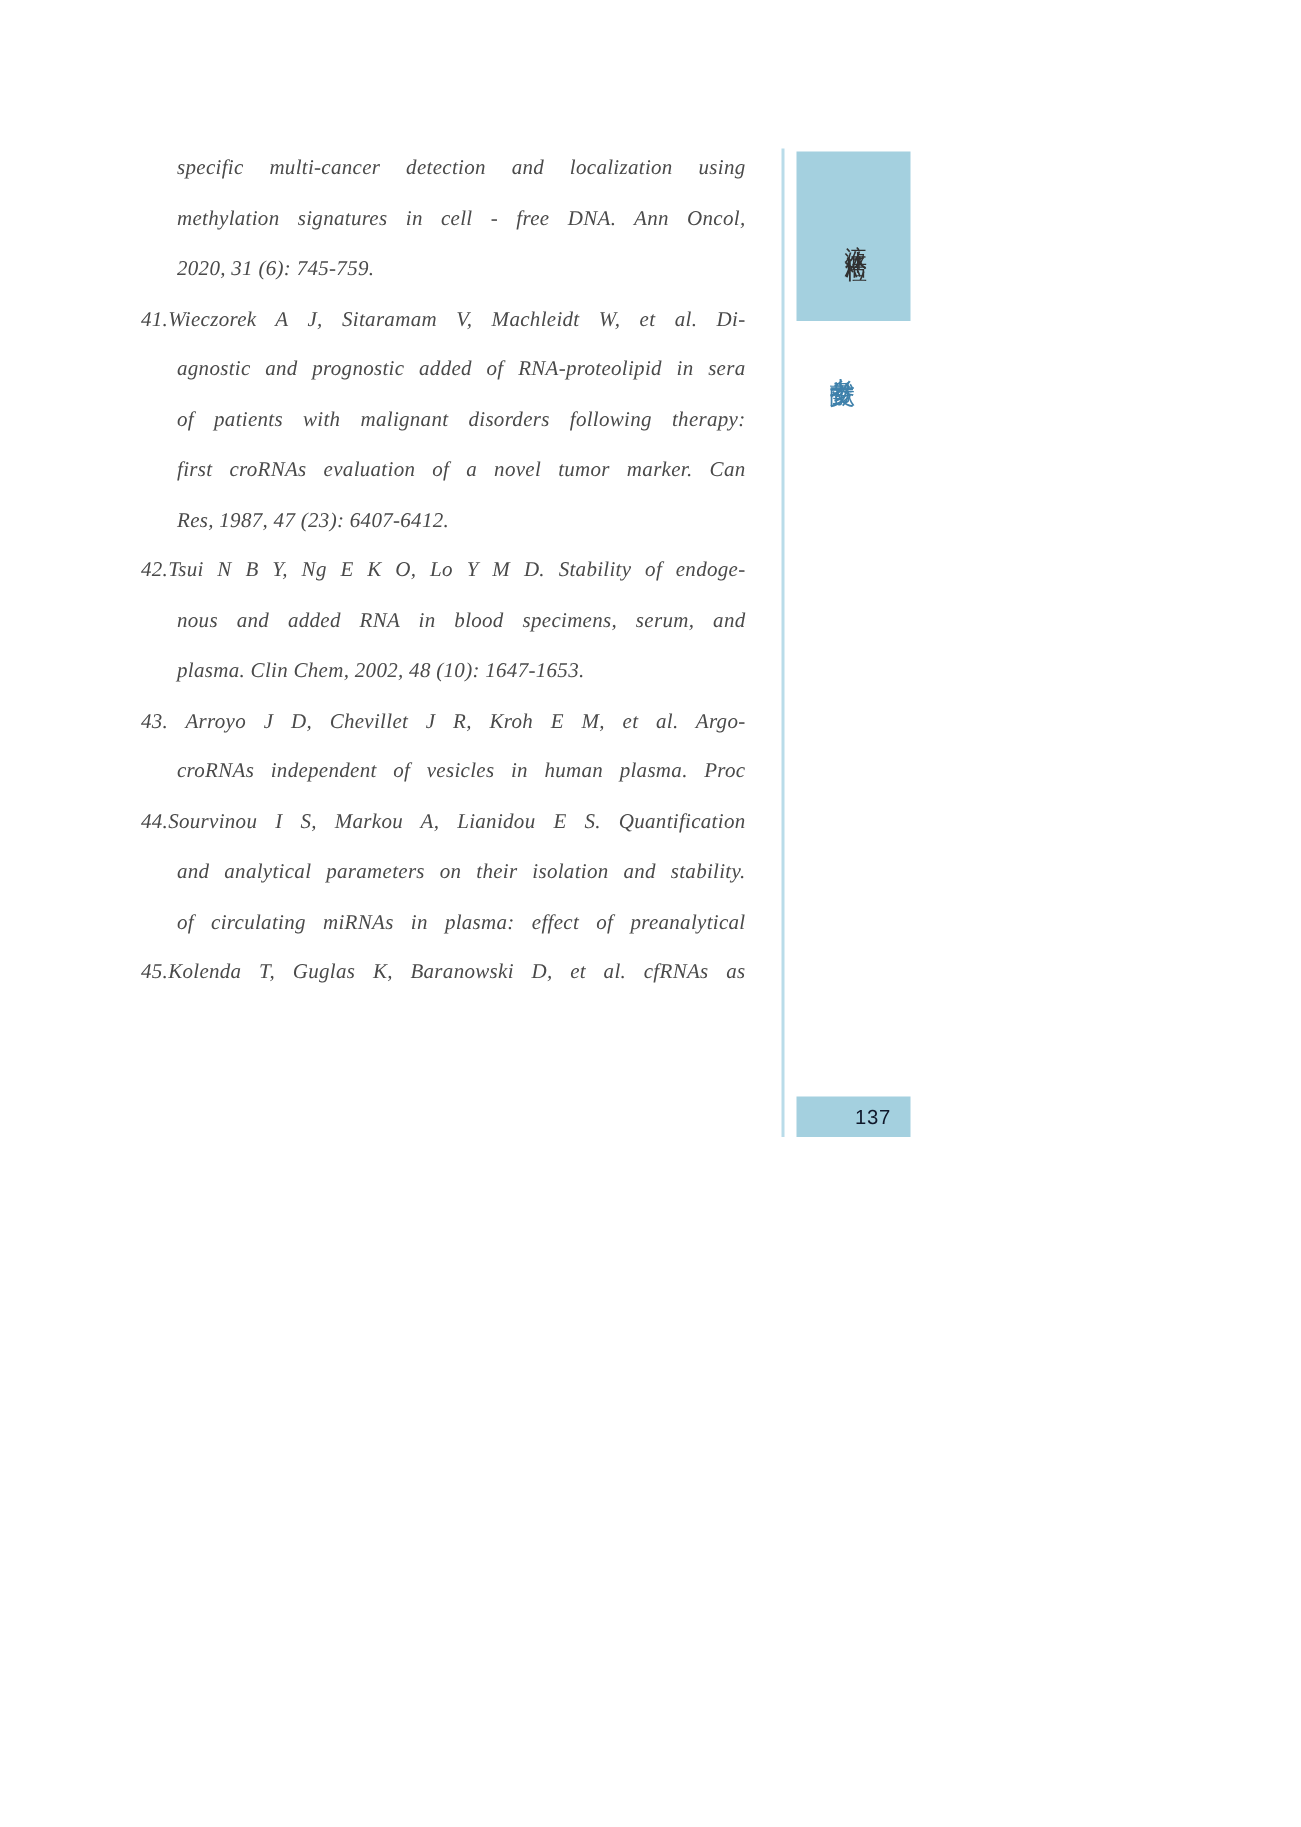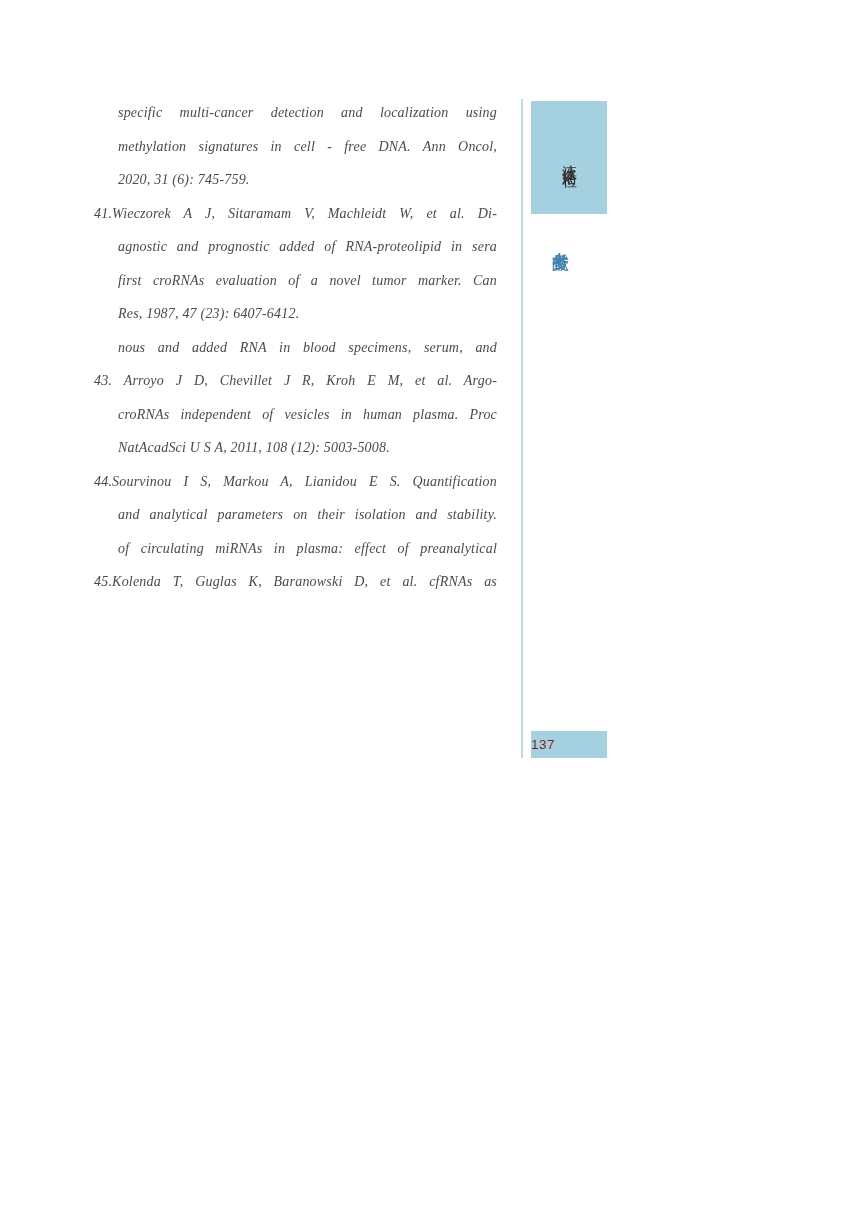--- a/index.html
+++ b/index.html
@@ -64,42 +64,45 @@
   }
   .page-badge {
     position: absolute;
     left: 531px; top: 731px;
     width: 76px; height: 27px;
     background: #a4d0df;
   }
   .page-badge-num {
     font-family: "Liberation Sans", sans-serif;
     font-size: 13.5px;
-    color: #7f1d1d;
+    color: #0f172a;
     line-height: 27px;
     letter-spacing: 0.5px;
+    margin-left: 39px;
   }
 </style>
 </head>
 <body>
 
 <div class="page">
 
   <div class="ref-list">
       <div class="ref-line cont justify">specific multi-cancer detection and localization using</div>
       <div class="ref-line cont justify">methylation signatures in cell - free DNA. Ann Oncol,</div>
       <div class="ref-line cont left">2020, 31 (6): 745-759.</div>
       <div class="ref-line justify">41.Wieczorek A J, Sitaramam V, Machleidt W, et al. Di-</div>
       <div class="ref-line cont justify">agnostic and prognostic added of RNA-proteolipid in sera</div>
+      <div class="ref-line cont justify">of patients with malignant disorders following therapy:</div>
       <div class="ref-line cont justify">first croRNAs evaluation of a novel tumor marker. Can</div>
       <div class="ref-line cont left">Res, 1987, 47 (23): 6407-6412.</div>
+      <div class="ref-line justify">42.Tsui N B Y, Ng E K O, Lo Y M D. Stability of endoge-</div>
       <div class="ref-line cont justify">nous and added RNA in blood specimens, serum, and</div>
+      <div class="ref-line cont left">plasma. Clin Chem, 2002, 48 (10): 1647-1653.</div>
       <div class="ref-line justify">43. Arroyo J D, Chevillet J R, Kroh E M, et al. Argo-</div>
       <div class="ref-line cont justify">croRNAs independent of vesicles in human plasma. Proc</div>
-      <div class="ref-line cont left">NatAcadSci U S A, 2011, 108 (12): 5003-5008.</div>
       <div class="ref-line justify">44.Sourvinou I S, Markou A, Lianidou E S. Quantification</div>
       <div class="ref-line cont justify">and analytical parameters on their isolation and stability.</div>
       <div class="ref-line cont justify">of circulating miRNAs in plasma: effect of preanalytical</div>
       <div class="ref-line justify">45.Kolenda T, Guglas K, Baranowski D, et al. cfRNAs as</div>
     </div>
 
   <div class="divider"></div>
 
   <div class="chapter-tab">
     <span class="chapter-tab-label">液体活检</span>

